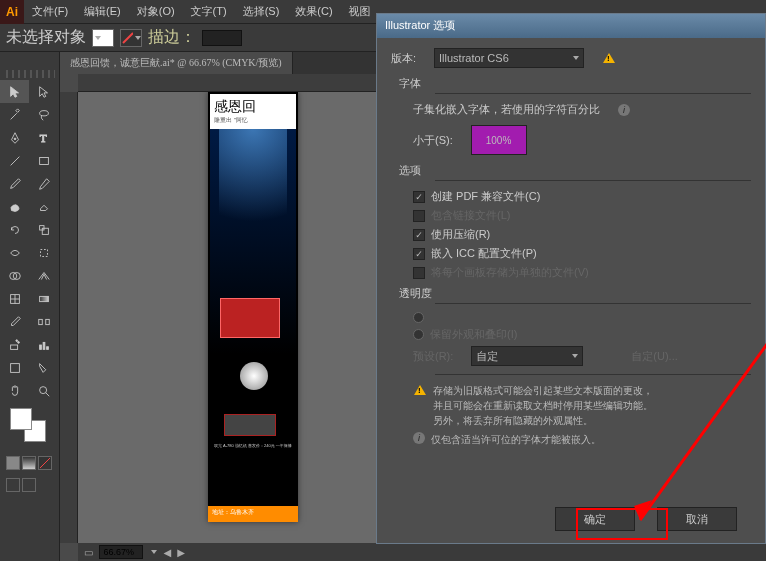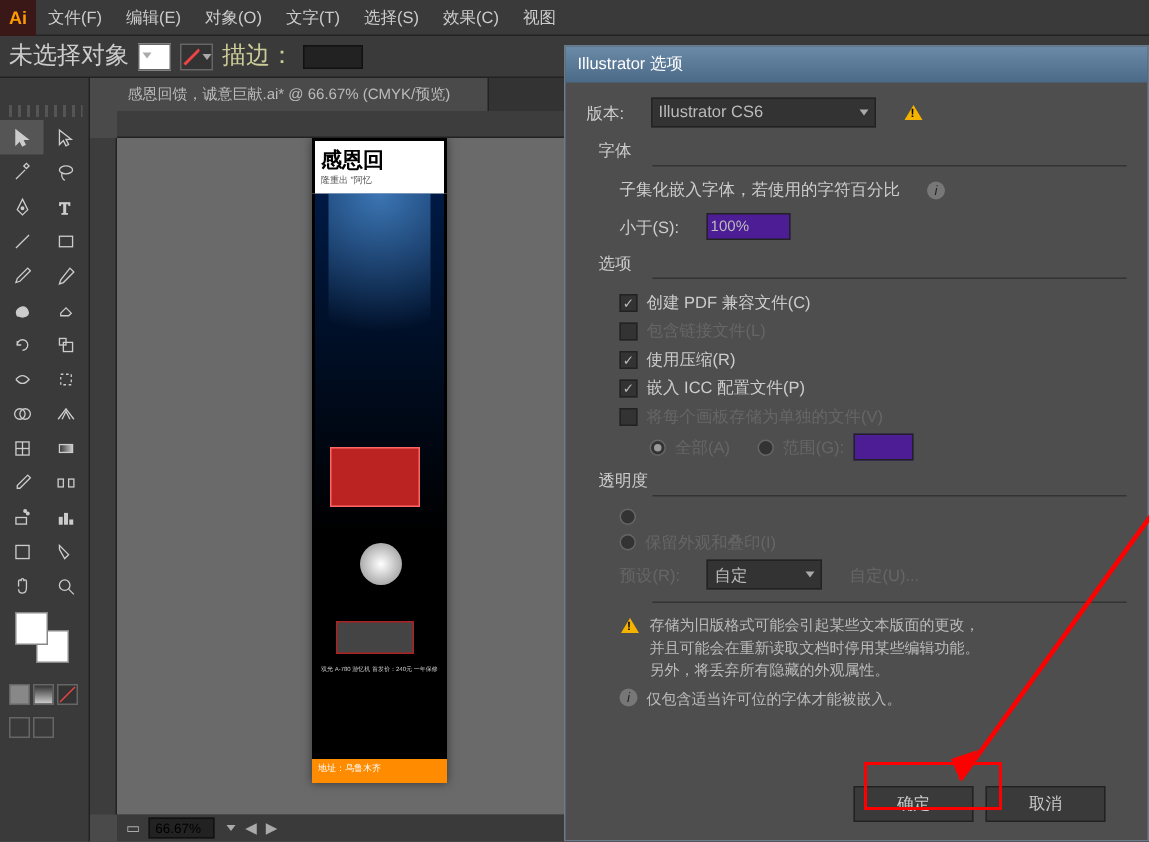--- a/index.html
+++ b/index.html
@@ -33,63 +33,63 @@
   .tool-icon { width: 14px; height: 14px; fill: #ccc; stroke: #ccc; }
   .color-swatches { margin: 6px; position: relative; height: 40px; }
   .cs-back { position: absolute; width: 22px; height: 22px; background: #fff; border: 1px solid #888; top: 12px; left: 18px; }
   .cs-front { position: absolute; width: 22px; height: 22px; background: #fff; border: 1px solid #888; top: 0; left: 4px; }
   .mini-row { display: flex; height: 18px; margin: 2px 6px; gap: 2px; }
   .mini-sw { width: 14px; height: 14px; border: 1px solid #666; }
   
   
   .canvas-area { flex: 1; background: #4a4a4a; display: flex; flex-direction: column; overflow: hidden; }
   .doc-tab-bar { height: 22px; background: #333; display: flex; align-items: center; }
-  .doc-tab { padding: 4px 25px; color: #bbb; background: #4a4a4a; font-size: 10px; border-right: 1px solid #222; }
+  .doc-tab { padding: 4px 10px; color: #bbb; background: #4a4a4a; font-size: 10px; border-right: 1px solid #222; font-family: Liberation Serif, serif; }
   .canvas-view { flex: 1; position: relative; }
   .ruler-h { position: absolute; top: 0; left: 18px; right: 0; height: 18px; background: #3d3d3d; border-bottom: 1px solid #222; }
   .ruler-v { position: absolute; top: 18px; left: 0; width: 18px; bottom: 18px; background: #3d3d3d; border-right: 1px solid #222; }
   .artboard-wrap { position: absolute; top: 18px; left: 18px; right: 0; bottom: 18px; overflow: hidden; background: #6a6a6a; }
   .artboard { position: absolute; top: 0; left: 130px; width: 90px; height: 430px; background: #fff; box-shadow: 0 0 6px rgba(0,0,0,0.5); }
   .poster { width: 100%; height: 100%; display: flex; flex-direction: column; }
   .poster-top { background: #fff; padding: 4px; border: 2px solid #000; border-bottom: none; }
-  .poster-title { font-size: 14px; font-weight: bold; color: #000; }
+  .poster-title { font-size: 14px; font-weight: normal; color: #000; }
   .poster-sub { font-size: 6px; color: #555; }
   .poster-mid { flex: 1; background: linear-gradient(180deg, #001a44 0%, #000 60%); position: relative; border: 2px solid #000; border-top: none; }
   .lightning { position:absolute; top:0; left:10%; width:80%; height:40%; background: radial-gradient(circle at 50% 0, rgba(100,180,255,.6), transparent 60%); }
   .keyboard1 { position:absolute; top:45%; left:10px; width:60px; height:40px; background:#b22; border:1px solid #f66; }
   .round { position:absolute; top:62%; left:30px; width:28px; height:28px; background:radial-gradient(circle,#fff,#888); border-radius:50%; }
   .keyboard2 { position:absolute; top:76%; left:14px; width:52px; height:22px; background:#444; border:1px solid #a22; }
   .smalltext { position:absolute; top:84%; left:4px; right:4px; font-size:4px; color:#ccc; line-height:1.2; }
   .poster-bottom { background:#ff8c00; height:16px; font-size:6px; color:#fff; padding:2px 4px; }
   .status-strip { position:absolute; bottom:0; left:18px; right:0; height:18px; background:#3a3a3a; display:flex; align-items:center; gap:6px; padding:0 6px; font-size:10px; color:#aaa; }
   .zoom-box { width:44px; height:14px; background:#222; border:1px solid #111; font-size:9px; padding:0 3px; }
   
   
-  .dialog { position: absolute; top: 30px; left: 376px; width: 390px; height: 531px; background: #4e4e4e; border: 1px solid #6a7a8a; display: flex; flex-direction: column; }
+  .dialog { position: absolute; top: 13px; left: 376px; width: 390px; height: 531px; background: #4e4e4e; border: 1px solid #6a7a8a; display: flex; flex-direction: column; }
   .dlg-title { height: 24px; background: linear-gradient(#6a8aa8,#4a6a88); color: #fff; padding: 4px 8px; font-size: 11px; }
   .dlg-body { flex: 1; padding: 10px 14px; color: #ccc; overflow:hidden; }
   .dlg-row { margin-bottom: 8px; display: flex; align-items: center; gap: 18px; font-size: 11px; }
   .dlg-select { width: 150px; height: 20px; background: #333; border: 1px solid #222; color: #bbb; padding: 2px 4px; font-size: 11px; display: flex; align-items: center; justify-content: space-between; }
   .section-title { font-size: 11px; color: #ccc; margin: 6px 0 2px; }
   .section-rule { height: 1px; background: #333; margin-bottom: 8px; margin-left: 36px; }
   .section-block { margin-left: 8px; }
   .indent { margin-left: 14px; }
-  .dlg-input { width: 56px; height: 18px; background: #4c1d95; color: #bbb; border: 1px solid #222; font-size: 10px; padding: 0 2px; }
+  .dlg-input { width: 56px; height: 30px; background: #a21caf; color: #bbb; border: 1px solid #222; font-size: 10px; padding: 0 14px; }
   .dlg-check { display: flex; align-items: center; gap: 6px; margin: 4px 0; font-size: 11px; }
   .chk { width: 12px; height: 12px; background: #333; border: 1px solid #222; display: flex; align-items: center; justify-content: center; font-size: 9px; color: #bbb; }
   .chk.on::before { content: '✓'; }
   .disabled { color: #666; }
   .radio { width: 11px; height: 11px; border-radius: 50%; border: 1px solid #666; display: inline-block; background: #333; position: relative; }
   .radio.on::after { content:''; width:5px; height:5px; background:#999; border-radius:50%; position:absolute; top:2px; left:2px;}
   .warn-icon { width: 14px; height: 14px; display:inline-flex; align-items:center; justify-content:center; font-size:11px; }
   .warn-tri { width:0; height:0; border-left:6px solid transparent; border-right:6px solid transparent; border-bottom:10px solid #f5b300; position: relative; }
   .warn-tri::after { content:'!'; position:absolute; left:-2px; top:1px; color:#000; font-size:8px; font-weight:bold;}
   .info-i { width:12px; height:12px; border-radius:50%; background:#777; color:#222; display:inline-flex; align-items:center; justify-content:center; font-size:9px; font-style:italic; }
   .warn-text { font-size: 10px; line-height: 1.5; color: #bbb; }
-  .btn-row { display: flex; justify-content: flex-end; gap: 8px; padding: 8px 28px 12px; }
+  .btn-row { display: flex; justify-content: flex-end; gap: 22px; padding: 8px 28px 12px; }
   .dlg-btn { width: 80px; height: 24px; background: #3a3a3a; border: 1px solid #222; color: #ccc; text-align: center; line-height: 22px; cursor: pointer; font-size: 11px; }
   .red-arrow { position:absolute; pointer-events:none; top:340px; left:630px; width:160px; height:220px; }
   .red-box { position:absolute; top:508px; left:576px; width:92px; height:32px; border:2px solid #f00; pointer-events:none; }
 </style>
 </head>
 <body>
 
 <div class="app">
 
   <div class="menubar">
@@ -409,47 +409,41 @@
             <span>使用压缩(R)</span>
           </div>
         <div class="dlg-check">
             <span class="chk on"></span>
             <span>嵌入 ICC 配置文件(P)</span>
           </div>
         <div class="dlg-check disabled">
             <span class="chk"></span>
             <span>将每个画板存储为单独的文件(V)</span>
           </div>
-        <div class="dlg-check disabled" style="margin-left:20px">
-          <span class="radio on"></span><span>全部(A)</span>
-          &nbsp;&nbsp;
-          <span class="radio"></span><span>范围(G):</span>
-          <input class="dlg-input" style="width: 40px;" disabled="">
-        </div>
       </div>
     </div>
 
     <div class="section-block">
       <div class="section-title">透明度</div>
       <div class="section-rule"></div>
       <div class="indent">
         <div class="dlg-check disabled">
             <span class="radio"></span>
           </div>
         <div class="dlg-check disabled">
             <span class="radio"></span>
             <span>保留外观和叠印(I)</span>
           </div>
         <div class="dlg-row disabled">
           <span>预设(R):</span>
-          <div class="dlg-select" style="width:77px">
+          <div class="dlg-select" style="width:112px">
               <span>自定</span>
               <span class="mini-chevron"></span>
             </div>
-          <span style="">自定(U)...</span>
+          <span style="margin-left:30px">自定(U)...</span>
         </div>
       </div>
     </div>
 
     <div class="section-block">
       <div class="section-rule"></div>
       <div class="indent">
         <div style="display:flex;gap:6px;align-items:flex-start;margin-bottom:4px">
           <span class="warn-icon">
               <span class="warn-tri"></span>

